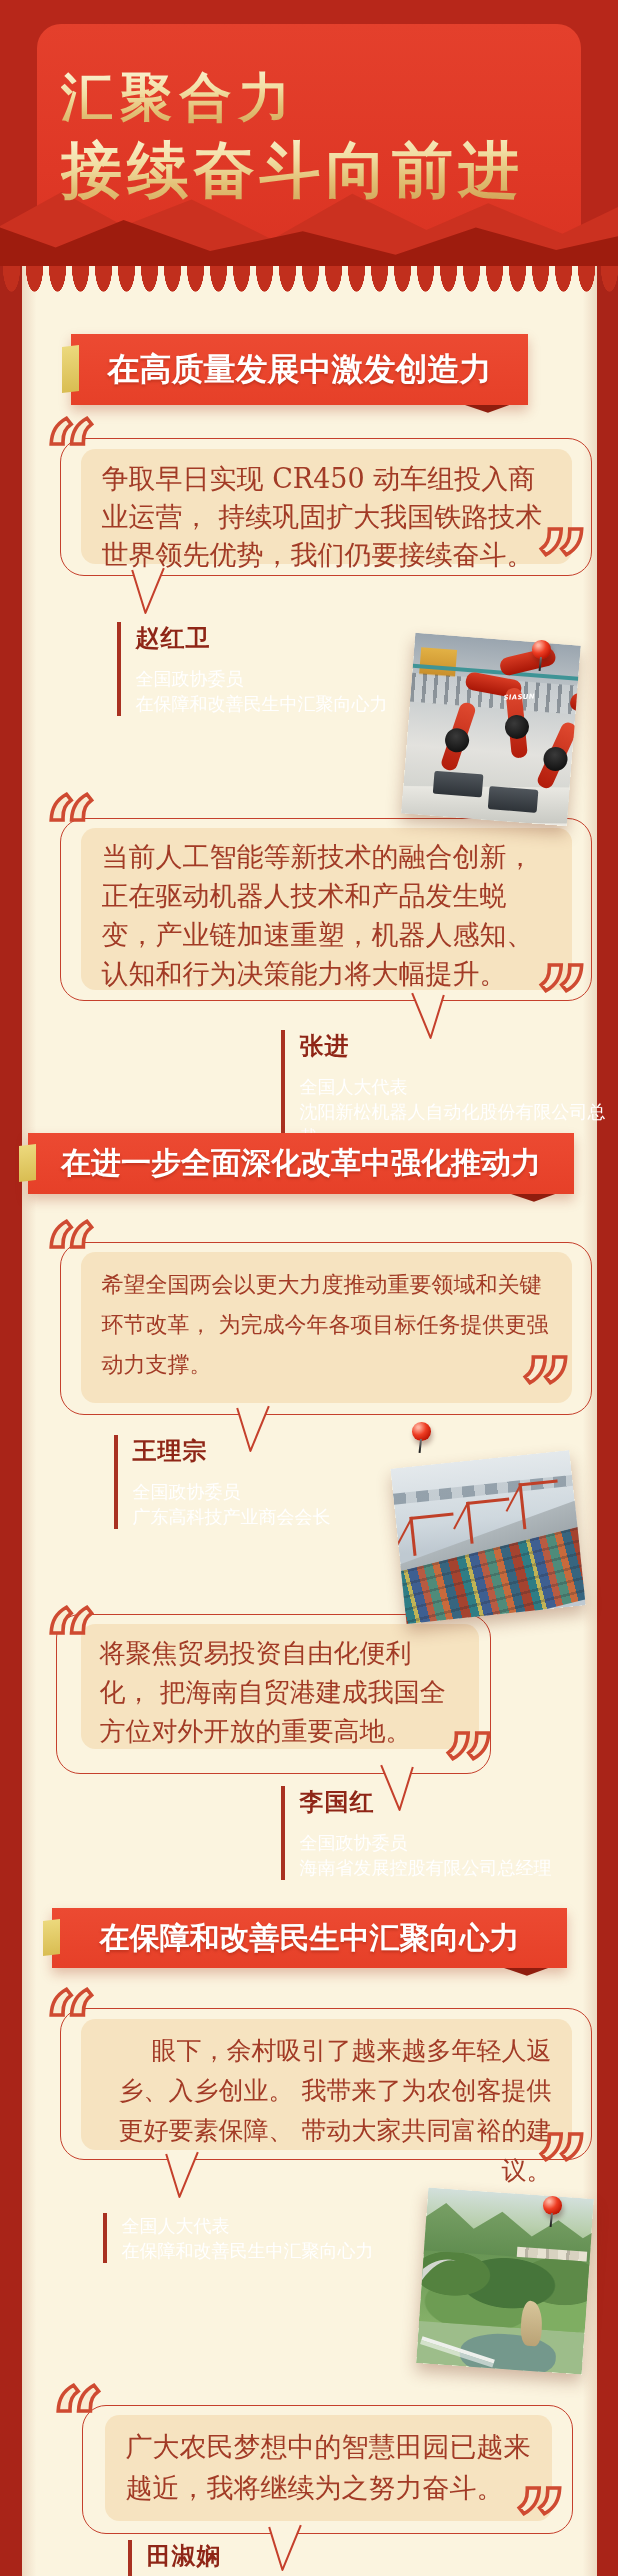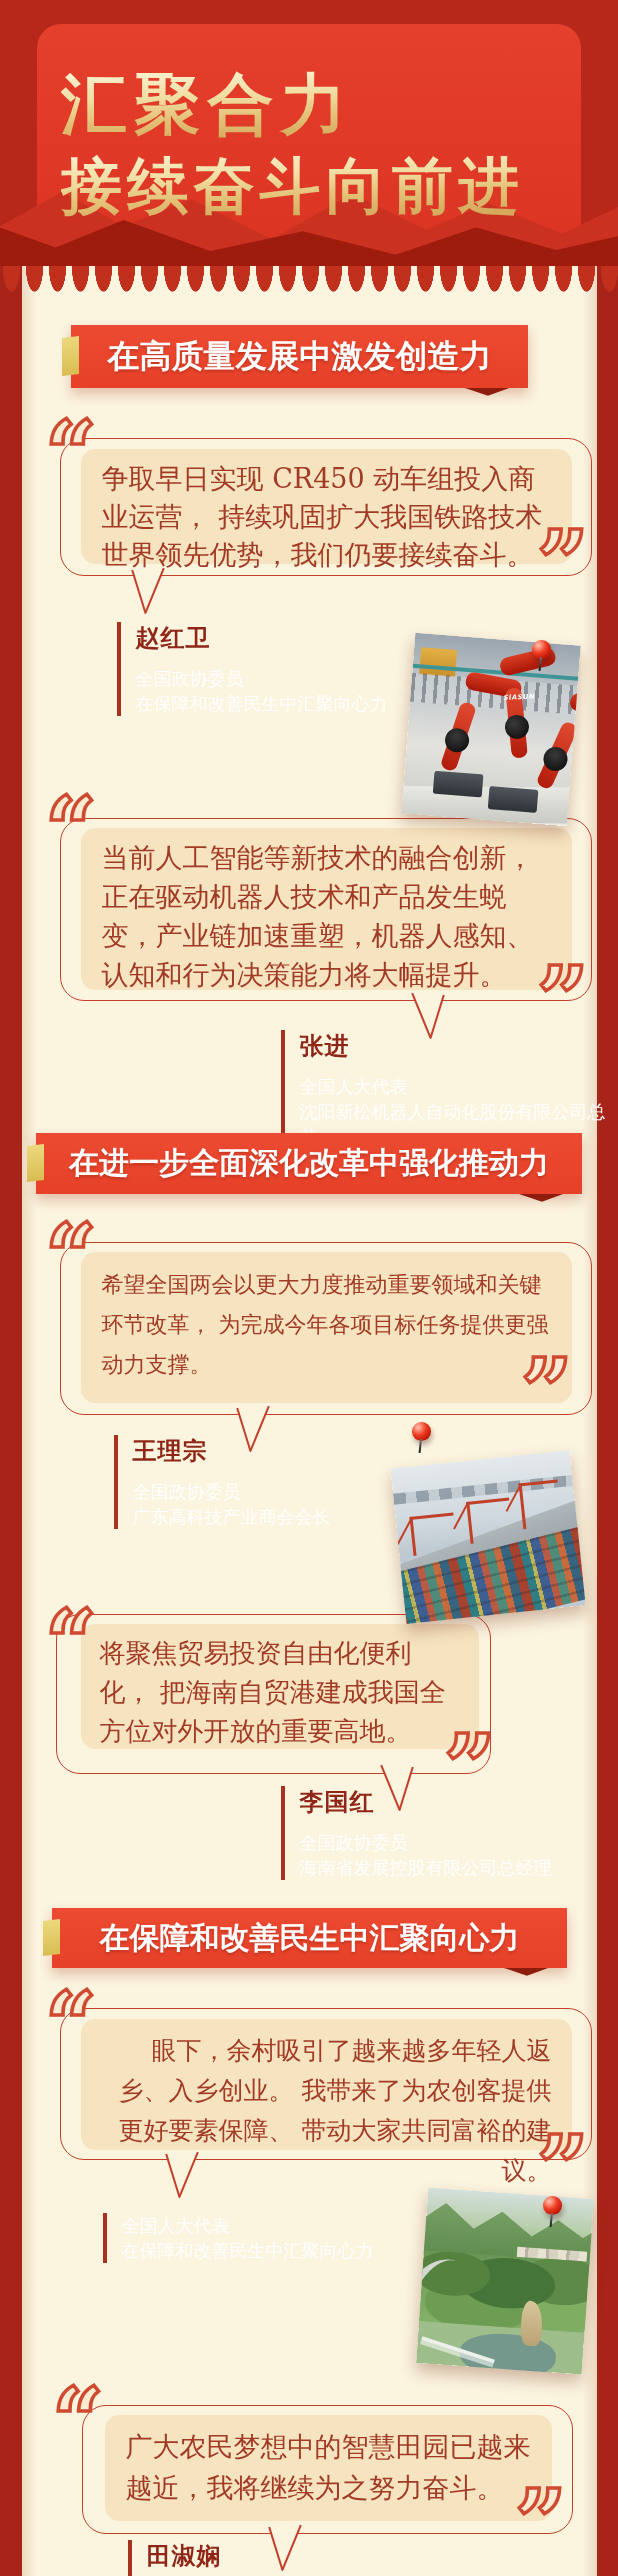--- a/index.html
+++ b/index.html
@@ -10,21 +10,21 @@
   .hero{position:absolute;left:0;top:0;width:618px;height:266px;background:#b7271a;}
   .hero-panel{position:absolute;left:37px;top:24px;width:544px;height:243px;
               background:linear-gradient(180deg,#e4402c 0%,#df3826 60%,#d93322 100%);
               border-radius:24px 24px 0 0;}
   .mtn-back{position:absolute;left:0;bottom:0;width:618px;height:95px;background:#cb3120;
             clip-path:polygon(0 100%,0 58%,10% 22%,20% 58%,31% 30%,44% 72%,57% 24%,69% 62%,79% 34%,91% 66%,100% 38%,100% 100%);}
   .mtn-front{position:absolute;left:0;bottom:0;width:618px;height:62px;background:#9e1c0e;
              clip-path:polygon(0 100%,0 38%,9% 70%,20% 26%,34% 76%,49% 44%,64% 82%,77% 38%,90% 74%,100% 52%,100% 100%);}
   .hero-title{position:absolute;left:61px;top:68px;font-family:"DejaVu Serif","Liberation Serif",serif;
               font-weight:bold;color:#f0d894;}
-  .hero-title .l1{font-size:66px;line-height:1.12;letter-spacing:7.2px;}
+  .hero-title .l1{font-size:52px;line-height:1.12;letter-spacing:7.2px;}
   .hero-title .l2{font-size:61px;line-height:1.2;letter-spacing:5.2px;margin-top:7.2px;}
   .goldtx{background:linear-gradient(178deg,#faf0cd 8%,#f1dda2 38%,#e3c177 62%,#d4a95c 88%);
           -webkit-background-clip:text;background-clip:text;-webkit-text-fill-color:transparent;
           text-shadow:0 0 0.5px rgba(120,70,10,.0);}
   .teeth{position:absolute;left:0;top:266px;width:618px;height:27px;
          background-image:radial-gradient(ellipse 8.8px 26px at 50% 0,#c12f1d 97%,rgba(193,47,29,0) 100%);
          background-size:23px 27px;background-repeat:repeat-x;z-index:5;}
 
   
   .paper{position:absolute;left:21.6px;top:266px;width:575px;height:2643px;background-color:#fbf4df;
@@ -135,21 +135,21 @@
     <div class="mtn-front"></div>
     <div class="hero-title">
       <div class="l1 goldtx">汇聚合力</div>
       <div class="l2 goldtx">接续奋斗向前进</div>
     </div>
   </div>
   <div class="teeth"></div>
 
   <div class="paper"></div>
 
-  <div class="banner" style="left:71px;top:325px;width:457px;height:63px;font-size:32px;">
+  <div class="banner" style="left:71px;top:334px;width:457px;height:71px;font-size:32px;">
     <span>在高质量发展中激发创造力</span>
   </div>
 
   <span class="qmark" style="left:45px;top:426px;">“</span>
   <div class="q-outline" style="left:60px;top:438px;width:530px;height:136px;"></div>
   <svg class="tail" style="left:129px;top:567px;" width="37" height="49" viewBox="0 0 72 96">
     <path d="M6 6 L32 90 L68 2" fill="#fbf4df" stroke="#c5402c" stroke-width="4" stroke-linejoin="round"></path>
   </svg>
   <div class="q-box" style="left:81px;top:449px;width:491px;height:115px;padding:11.3px 20.6px;font-size:27px;line-height:38px;box-sizing:border-box;">
     <p>争取早日实现 CR450 动车组投入商业运营， 持续巩固扩大我国铁路技术世界领先优势，我们仍要接续奋斗。</p>
@@ -175,32 +175,32 @@
     <div class="arm" style="left:86%;top:42%;transform:rotate(20deg);"></div>
     <span class="p1-label" style="left:56%;top:29%;">SIASUN</span>
   </div>
   <div class="pin" style="left:532px;top:640px;"></div>
 
   <span class="qmark" style="left:45px;top:802px;">“</span>
   <div class="q-outline" style="left:60px;top:818px;width:530px;height:181px;"></div>
   <svg class="tail" style="left:410px;top:992px;transform:scaleX(-1);" width="37" height="49" viewBox="0 0 72 96">
     <path d="M6 6 L32 90 L68 2" fill="#fbf4df" stroke="#c5402c" stroke-width="4" stroke-linejoin="round"></path>
   </svg>
-  <div class="q-box" style="left:81px;top:828px;width:491px;height:162px;padding:10.3px 20.6px;font-size:27px;line-height:39px;box-sizing:border-box;">
+  <div class="q-box" style="left:81px;top:828px;width:491px;height:162px;padding:10.3px 20.6px;font-size:27px;line-height:39px;box-sizing:border-box;font-family:Liberation Serif, serif;">
     <p>当前人工智能等新技术的融合创新，正在驱动机器人技术和产品发生蜕变，产业链加速重塑，机器人感知、认知和行为决策能力将大幅提升。</p>
   </div>
   <span class="qmark" style="left:537px;top:972px;">”</span>
 
   <div class="name" style="left:281px;top:1030px;">
     <div class="nm">张进</div>
     <div class="tt">全国人大代表</div>
     <div class="tt">沈阳新松机器人自动化股份有限公司总裁</div>
   </div>
 
-  <div class="banner" style="left:36px;top:1133px;width:546px;height:61px;font-size:30px;">
+  <div class="banner" style="left:28px;top:1133px;width:546px;height:61px;font-size:30px;">
     <span>在进一步全面深化改革中强化推动力</span>
   </div>
 
   <span class="qmark" style="left:45px;top:1229px;">“</span>
   <div class="q-outline" style="left:60px;top:1242px;width:530px;height:171px;"></div>
   <svg class="tail" style="left:234px;top:1405px;" width="37" height="49" viewBox="0 0 72 96">
     <path d="M6 6 L32 90 L68 2" fill="#fbf4df" stroke="#c5402c" stroke-width="4" stroke-linejoin="round"></path>
   </svg>
   <div class="q-box" style="left:81px;top:1252px;width:491px;height:151px;padding:13.4px 20.6px;font-size:22px;line-height:40px;box-sizing:border-box;">
     <p>希望全国两会以更大力度推动重要领域和关键环节改革， 为完成今年各项目标任务提供更强动力支撑。</p>

